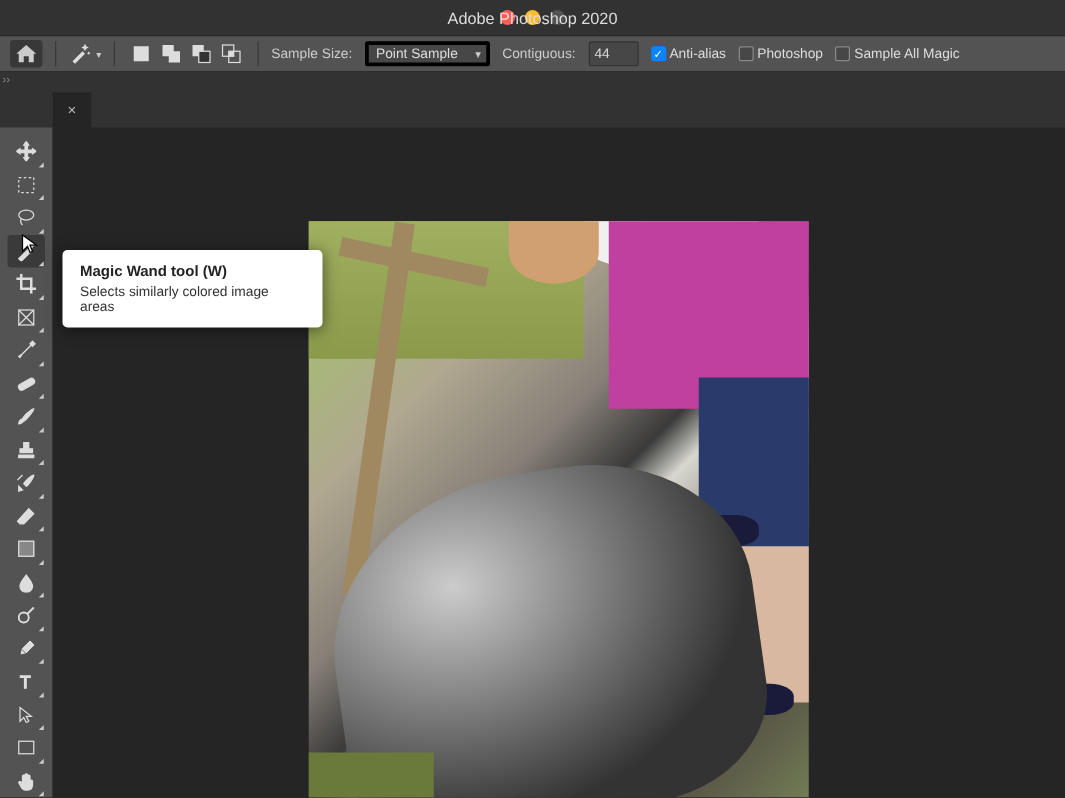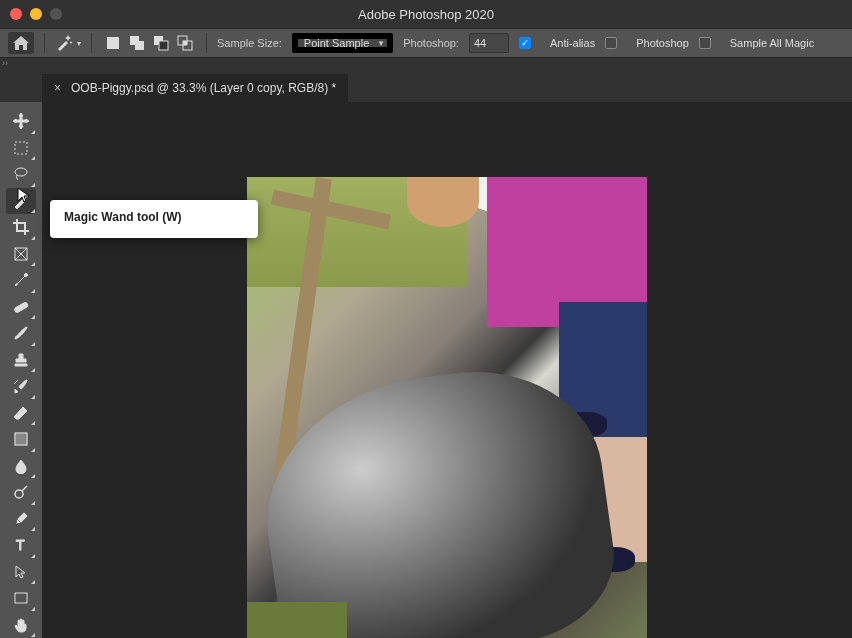--- a/index.html
+++ b/index.html
@@ -1,40 +1,40 @@
 <!DOCTYPE html>
 <html><head>
 <meta charset="utf-8">
 <style>
   * { box-sizing: border-box; margin: 0; padding: 0; font-family: -apple-system, "Segoe UI", sans-serif; }
   body { background: #323232; width: 852px; height: 638px; overflow: hidden; color: #ccc; font-size: 12px; }
   
-  .titlebar { height: 28px; background: #323232; display: flex; align-items: center; padding: 0 10px; position: relative; }
+  .titlebar { height: 28px; background: #323232; display: flex; align-items: center; padding: 0 10px; position: relative; justify-content: center; }
   .traffic { display: flex; gap: 8px; }
   .dot { width: 12px; height: 12px; border-radius: 50%; }
   .dot.r { background: #ff5f57; }
   .dot.y { background: #febc2e; }
   .dot.g { background: #525252; }
   .app-title { position: absolute; left: 50%; transform: translateX(-50%); color: #ddd; font-size: 13px; white-space: nowrap; }
 
   .options-bar { height: 30px; background: #535353; display: flex; align-items: center; padding: 0 8px; gap: 10px; border-top: 1px solid #2a2a2a; border-bottom: 1px solid #222; font-size: 11px; color: #ddd;}
   .home-btn { width: 26px; height: 22px; background:#383838; border-radius:3px; display:flex; align-items:center; justify-content:center;}
   .home-btn svg { fill:#ccc; }
   .tool-ind { display:flex; align-items:center; gap:4px;}
   .divider { width:1px; height:20px; background:#3a3a3a;}
   .mode-icons { display:flex; gap:2px;}
   .mode-icon { width:22px; height:22px; display:flex; align-items:center; justify-content:center;}
   .opt-label { color:#ccc; }
-  .select-box { background:#474747; border:6px solid #000000; height:20px; padding:0 18px 0 6px; color:#ddd; display:flex; align-items:center; border-radius:2px; position:relative; min-width:100px;}
+  .select-box { background:#474747; border:3px solid #000000; height:20px; padding:0 18px 0 6px; color:#ddd; display:flex; align-items:center; border-radius:2px; position:relative; min-width:100px;}
   .select-box::after { content:"▾"; position:absolute; right:4px; font-size:9px; color:#ccc;}
   .num-input { background:#474747; border:1px solid #333; height:20px; width:40px; padding:0 4px; color:#ddd; display:flex; align-items:center; border-radius:2px;}
   .cb { width:12px; height:12px; border:1px solid #888; border-radius:2px; display:inline-flex; align-items:center; justify-content:center; background:#474747; margin-right:3px; vertical-align:middle;}
   .cb.checked { background:#0a84ff; border-color:#0a84ff;}
   .cb.checked::after { content:"✓"; color:#fff; font-size:9px; line-height:1;}
-  .cb-wrap { display:flex; align-items:flex-end; gap:16px;}
+  .cb-wrap { display:flex; align-items:flex-end; gap:0px;}
 
   .sidehint { width:12px; height:16px; background:#323232; color:#888; font-size:9px; padding-left:2px;}
   
   .tabs-row { display:flex; background:#323232;}
   .left-gutter { width:42px; background:#323232; border-right:0px solid #222;}
   .tab { background:#252525; height:28px; display:flex; align-items:center; padding:0 12px; gap:10px; color:#ddd; font-size:12px;}
   .tab .close { color:#bbb;}
   
   .main-row { display:flex; height: calc(638px - 28px - 30px - 16px - 28px); }
   .toolbox { width:42px; background:#535353; display:flex; flex-direction:column; align-items:center; padding-top:6px; gap:0;}
@@ -112,21 +112,21 @@
         <svg width="16" height="16">
           <rect x="1" y="1" width="9" height="9" fill="none" stroke="#ddd"></rect>
           <rect x="6" y="6" width="9" height="9" fill="none" stroke="#ddd"></rect>
           <rect x="6" y="6" width="4" height="4" fill="#ddd"></rect>
         </svg>
       </div>
   </div>
   <div class="divider"></div>
   <span class="opt-label">Sample Size:</span>
   <div class="select-box">Point Sample</div>
-  <span class="opt-label">Photoshop:</span>
+  <span class="opt-label">Contiguous:</span>
   <div class="num-input">44</div>
   <div class="cb-wrap">
       <span class="cb checked"></span>
       <span>Anti-alias</span>
     </div>
   <div class="cb-wrap">
       <span class="cb"></span>
       <span>Photoshop</span>
     </div>
   <div class="cb-wrap">
@@ -134,21 +134,20 @@
       <span>Sample All Magic</span>
     </div>
 </div>
 
 <div class="sidehint">››</div>
 
 <div class="tabs-row">
   <div class="left-gutter"></div>
   <div class="tab">
     <span class="close">×</span>
-    <span>OOB-Piggy.psd @ 33.3% (Layer 0 copy, RGB/8) *</span>
   </div>
 </div>
 
 <div class="main-row">
   <div class="toolbox">
     <div class="tool">
         <svg width="16" height="16" viewBox="0 0 16 16">
           <path d="M8 0l2 3H9v4h4V6l3 2-3 2V9H9v4h1l-2 3-2-3h1V9H3v1L0 8l3-2v1h4V3H6z"></path>
         </svg>
         <span class="tri"></span>
@@ -288,17 +287,18 @@
       <div class="sandal1"></div>
       <div class="sandal2"></div>
       <div class="pig-body"></div>
       <div class="grass-bl"></div>
     </div>
   </div>
 </div>
 
 <div class="tooltip">
   <div class="tt-title">Magic Wand tool (W)</div>
+  <div class="tt-desc">Selects similarly colored image areas</div>
 </div>
 
 <svg class="cursor" width="18" height="18">
   <path d="M1 1l0 13 4-4 2 5 2-1-2-5 5 0z" fill="#fff" stroke="#000" stroke-width="1"></path>
 </svg>
 
 </body></html>

